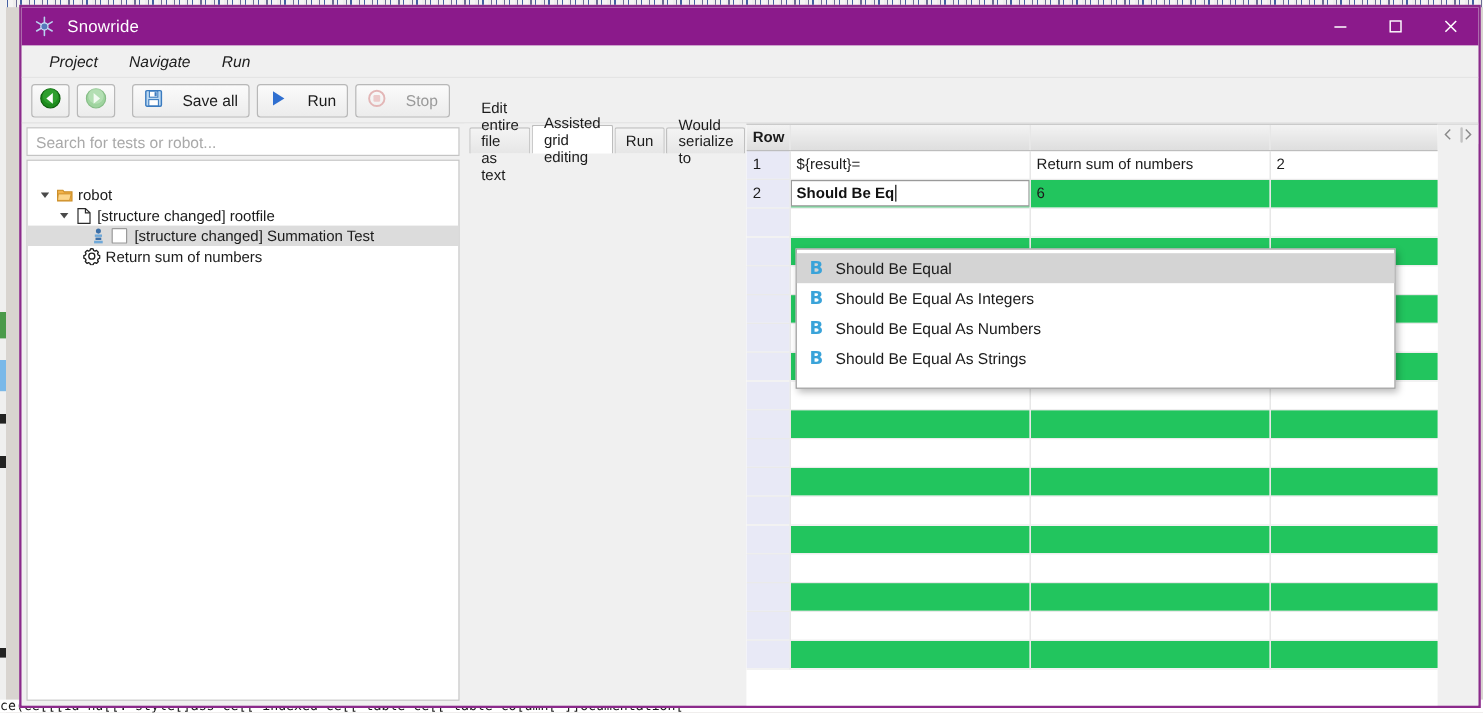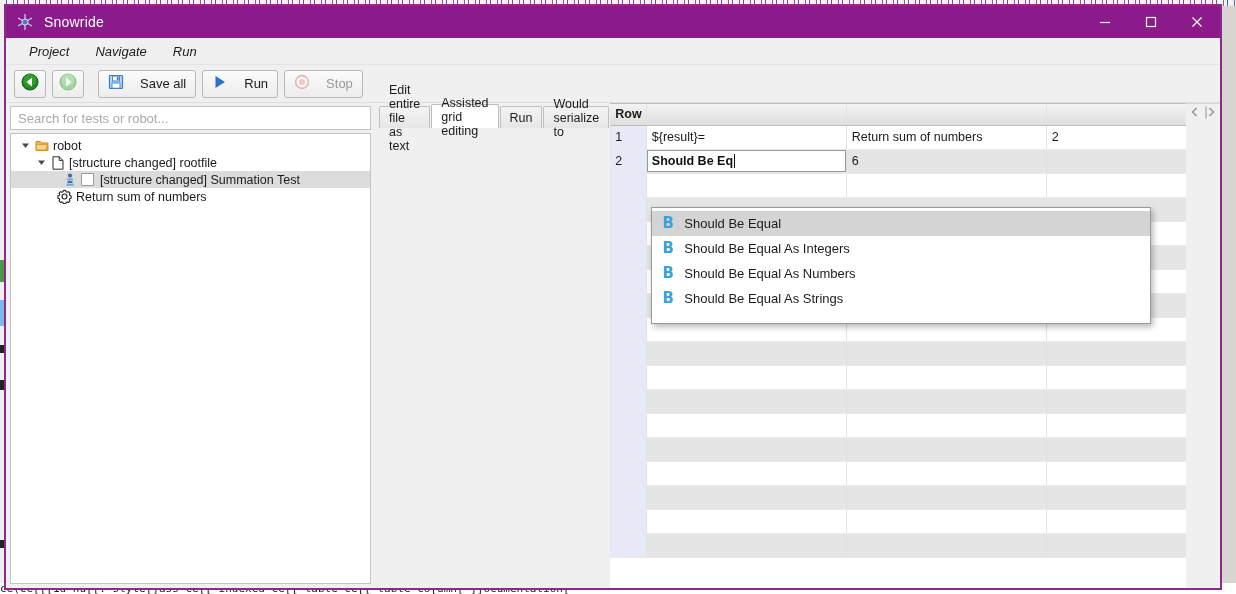--- a/index.html
+++ b/index.html
@@ -32,21 +32,21 @@
   .bg-sliver-bottom {
     position: absolute; left: 0; bottom: 0; width: 1236px; height: 11px;
     background: #ffffff; overflow: hidden;
     font-family: "DejaVu Sans Mono", monospace;
     font-size: 11px; color: #1a1a1a; line-height: 11px;
     white-space: nowrap;
   }
 
   
   #app {
-    position: absolute; left: 4px; top: 4px;
+    position: absolute; left: 16px; top: 4px;
     width: 1218px; height: 586px;
     border: 2px solid #8b2a8b;
     background: #f0f0f0;
     display: flex; flex-direction: column;
     overflow: hidden;
   }
 
   
   .titlebar {
     height: 32px; background: #8b1a8b;
@@ -120,21 +120,21 @@
     display: flex; align-items: center;
     padding: 0 7px;
     font-size: 13px; color: #a9a9a9;
     margin-bottom: 3px;
   }
   .tree {
     flex: 1 1 auto;
     border: 1px solid #c4c4c4;
     background: #fff;
     overflow: hidden;
-    padding-top: 3px;
+    padding-top: 20px;
   }
   .tree-row {
     height: 17px; display: flex; align-items: center;
     font-size: 12.5px; color: #1b1b1b;
     padding-right: 4px;
   }
   .tree-row.selected { background: #dcdcdc; }
   .twisty {
     width: 16px; flex: 0 0 16px;
     display: flex; align-items: center; justify-content: center;
@@ -212,21 +212,21 @@
   .col-b { width: 200px; }
   .col-c { width: 200px; }
   .col-d { width: auto; }
   td.rownum {
     background: #e8e9f6;
     text-align: right; font-weight: bold;
     padding-right: 8px;
     border-right: 1px solid #d4d5e6;
   }
   tr.odd td { background: #ffffff; }
-  tr.even td { background: #e5e5e5; }
+  tr.even td { background: #22c55e; }
   tr.odd td.rownum, tr.even td.rownum { background: #e8e9f6; }
   td.bold { font-weight: bold; }
 
   
   .cell-editor {
     position: relative;
     height: 22px;
     margin: 0 -5px;
     background: #fff;
     border: 1px solid #9a9a9a;

